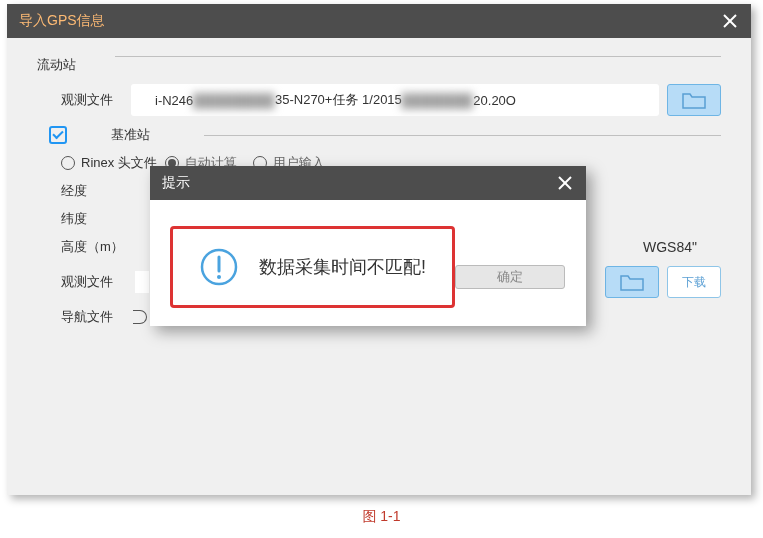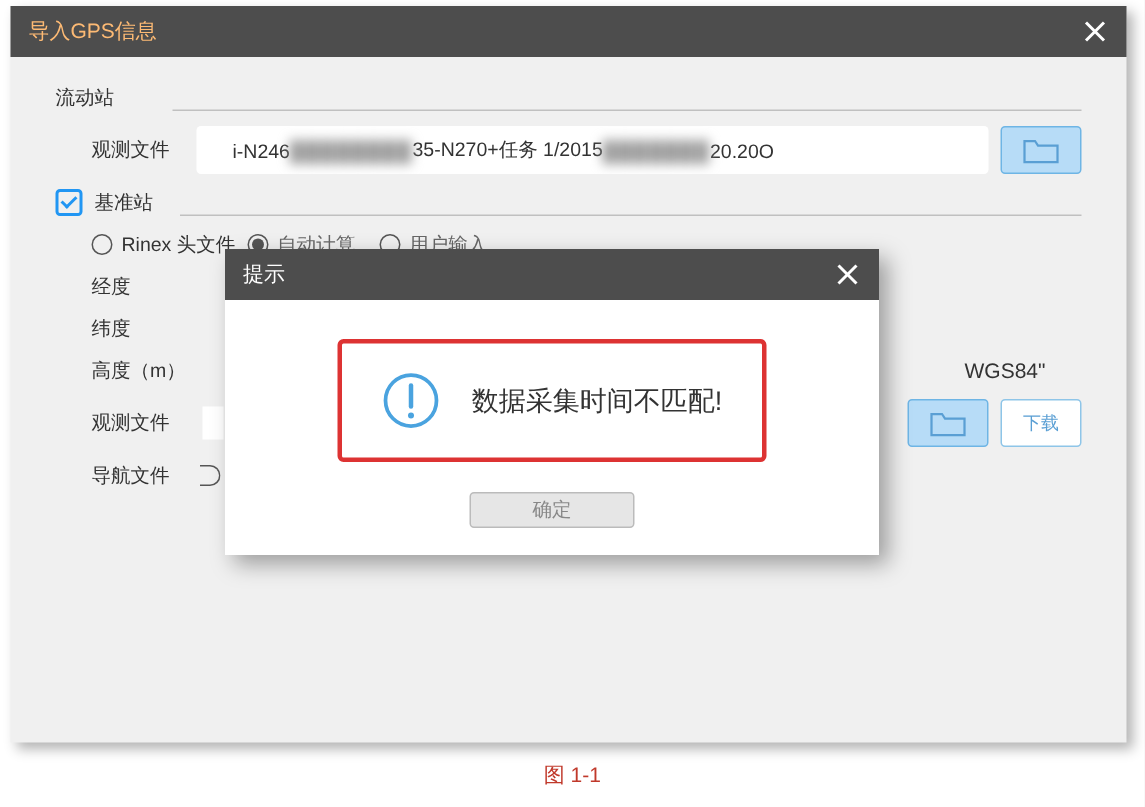--- a/index.html
+++ b/index.html
@@ -6,35 +6,35 @@
 body { background: #fff; width: 763px; height: 538px; position: relative; overflow: hidden; }
 
 .window { position: absolute; left: 7px; top: 4px; width: 744px; height: 491px; background: #f0f0f0; box-shadow: 4px 4px 8px rgba(0,0,0,0.3); }
 .titlebar { height: 34px; background: #4d4d4d; color: #fdba74; display: flex; align-items: center; padding: 0 12px; font-size: 14px; }
 .titlebar .spacer { flex: 1; }
 .close-x { width: 18px; height: 18px; cursor: pointer; }
 .close-x svg { width: 100%; height: 100%; }
 
 .body { padding: 18px 30px 0 30px; position: relative; height: calc(100% - 34px); }
 
-.section-row { display: flex; align-items: flex-end; margin-bottom: 8px; }
+.section-row { display: flex; align-items: flex-start; margin-bottom: 8px; }
 .section-label { font-size: 13px; color: #333; width: 60px; }
 .section-hr { flex: 1; height: 1px; background: #c0c0c0; margin-left: 18px; }
 
 .field-row { display: flex; align-items: center; margin: 10px 0 10px 24px; font-size: 13px; color: #333; }
 .field-label { width: 70px; }
 .file-input { flex: 1; height: 32px; background: #fff; border: none; border-radius: 3px; padding: 0 24px; font-size: 13px; color: #333; display: flex; align-items: center; overflow: hidden; white-space: nowrap; }
 .file-input .blur { filter: blur(4px); color: #999; letter-spacing: 1px; }
 
 .btn-folder { width: 54px; height: 32px; background: #b7dcf7; border: 1px solid #6eb5e5; border-radius: 3px; margin-left: 8px; display: flex; align-items: center; justify-content: center; cursor: pointer; }
 .btn-folder svg { width: 26px; height: 20px; stroke: #5a9fd4; fill: none; stroke-width: 1.5; }
 
 .btn-download { width: 54px; height: 32px; background: #fff; border: 1px solid #8ec5e8; border-radius: 3px; margin-left: 8px; color: #5a9fd4; font-size: 12px; cursor: pointer; }
 
-.checkbox-row { display: flex; align-items: flex-end; margin: 8px 0 8px 0; }
+.checkbox-row { display: flex; align-items: center; margin: 8px 0 8px 12px; gap: 36px; }
 .checkbox { width: 18px; height: 18px; border: 2px solid #2196f3; border-radius: 3px; margin-right: 8px; display: flex; align-items: center; justify-content: center; }
 .checkbox .tick { width: 10px; height: 6px; border-left: 2.5px solid #2196f3; border-bottom: 2.5px solid #2196f3; transform: rotate(-45deg) translate(1px,-1px); }
 .checkbox-label { font-size: 13px; color: #333; }
 
 .radio { width: 14px; height: 14px; border: 1.5px solid #555; border-radius: 50%; margin-right: 6px; display: inline-flex; align-items: center; justify-content: center; }
 .radio.filled::after { content: ""; width: 8px; height: 8px; background: #555; border-radius: 50%; }
 .radio-group { display: flex; align-items: center; gap: 16px; margin-left: 8px; }
 .radio-item { display: flex; align-items: center; font-size: 13px; color: #666; }
 
 .wgs-text { color: #333; font-size: 14px; margin-left: auto; margin-right: 24px; }
@@ -42,21 +42,21 @@
 .bottom-bar { position: absolute; bottom: 12px; right: 30px; display: flex; gap: 14px; }
 .btn-next { width: 86px; height: 30px; background: #fff; border: 1px solid #6eb5e5; border-radius: 3px; color: #5a9fd4; font-size: 13px; cursor: pointer; }
 .btn-exit { width: 86px; height: 30px; background: #d9d9d9; border: 1px solid #bbb; border-radius: 3px; color: #666; font-size: 13px; cursor: pointer; }
 
 .caption { position: absolute; left: 0; right: 0; bottom: 12px; text-align: center; color: #c0392b; font-size: 14px; }
 
 
 .modal { position: absolute; left: 150px; top: 166px; width: 436px; background: #fff; box-shadow: 6px 6px 14px rgba(0,0,0,0.35); }
 .modal-title { height: 34px; background: #4d4d4d; color: #fff; display: flex; align-items: center; padding: 0 12px; font-size: 14px; }
 .modal-title .spacer { flex: 1; }
-.modal-body { padding: 26px 20px 18px 20px; display: flex; flex-direction: column; align-items: center; }
+.modal-body { padding: 26px 20px 18px 20px; display: flex; flex-direction: row; align-items: center; }
 .msg-row { display: flex; align-items: center; gap: 20px; border: 3px solid #d33; border-radius: 4px; padding: 18px 26px; }
 .icon-warn { width: 40px; height: 40px; }
 .icon-warn svg { width: 100%; height: 100%; }
 .msg-text { font-size: 18px; color: #333; }
 .btn-ok { margin-top: 20px; width: 110px; height: 24px; background: #e6e6e6; border: 1px solid #bbb; border-radius: 3px; color: #888; font-size: 13px; cursor: pointer; }
 </style>
 </head>
 <body>
 
 <div class="window">

